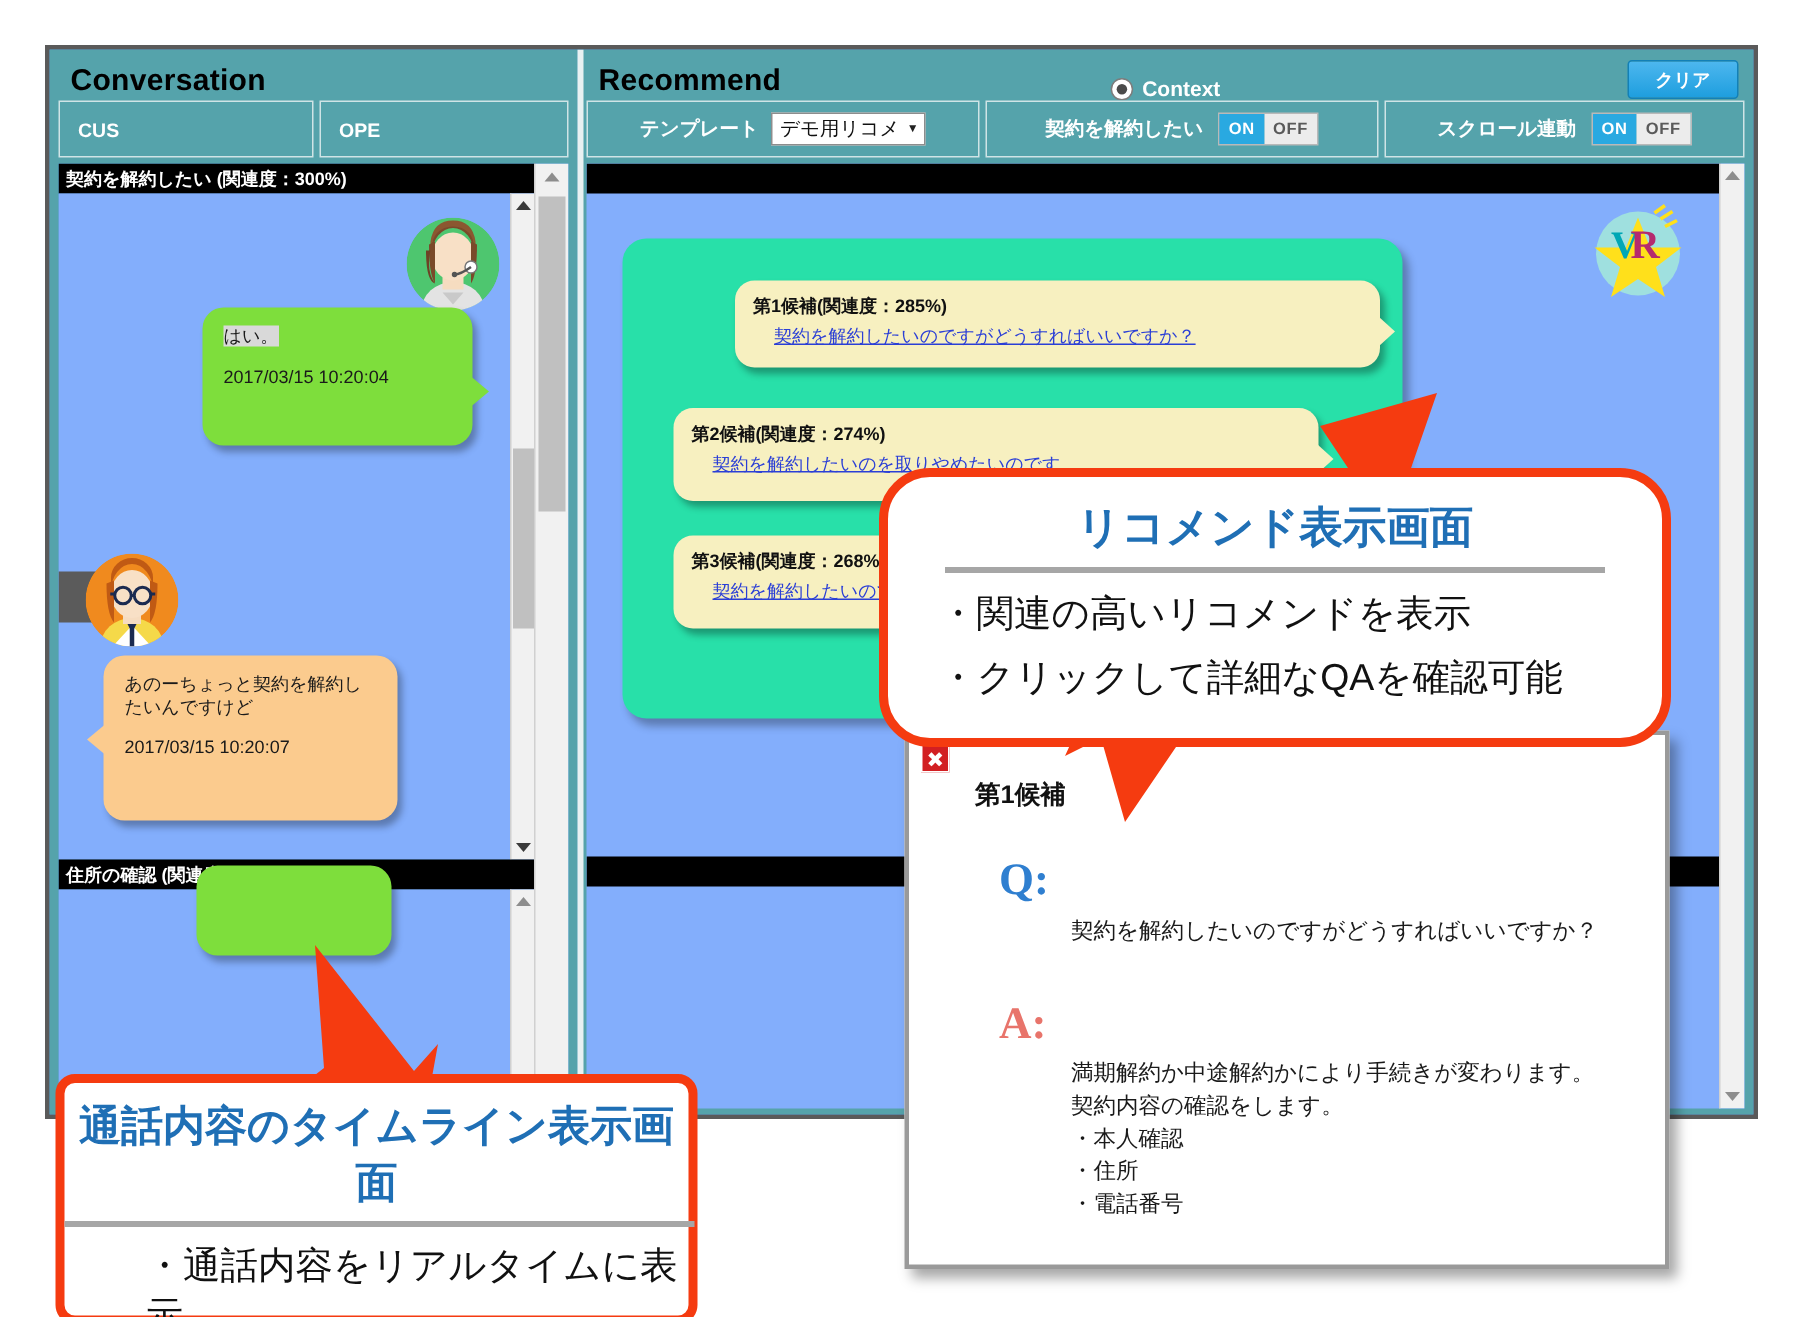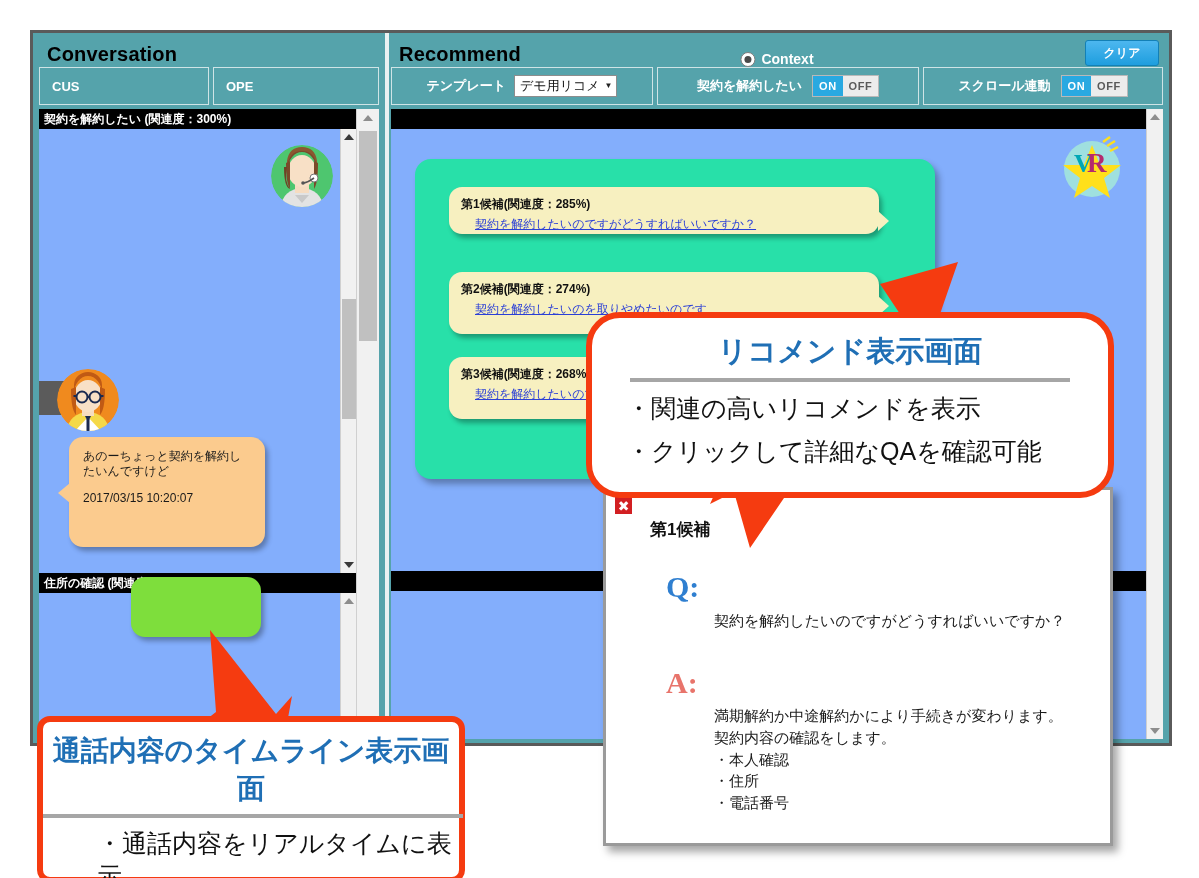--- a/index.html
+++ b/index.html
@@ -208,20 +208,25 @@
             <path d="M15 18 q0 20 4 26 l0 -28 z" fill="#7a4a2a"></path>
             <path d="M47 18 q0 20 -4 26 l0 -28 z" fill="#7a4a2a"></path>
             <path d="M16 22 q-3 14 3 22 q-6 -2 -6 -22 z" fill="#6e4226"></path>
             <circle cx="43" cy="33" r="4" fill="#ffffff" stroke="#777" stroke-width="1"></circle>
             <path d="M43 33 q-7 5 -11 5" stroke="#555" stroke-width="1.6" fill="none"></path>
             <circle cx="32" cy="38" r="1.8" fill="#555"></circle>
             <path d="M24 50 l7 8 l7 -8" fill="#c9c9c9"></path>
           </svg>
         </div>
 
+        <div class="bubble ope" style="right:42px;top:76px;width:180px;height:92px;">
+          <div class="tail-r"></div>
+          <div class="msg"><span class="hl">はい。</span></div>
+          <div class="time">2017/03/15 10:20:04</div>
+        </div>
 
         <div class="back-tab" style="left:0;top:252px;">
           <span>←</span>
         </div>
 
         <div class="avatar" style="left:18px;top:240px;width:62px;height:62px;">
           <svg width="62" height="62" viewBox="0 0 62 62">
             <circle cx="31" cy="31" r="31" fill="#f08a1e"></circle>
             <path d="M10 62 a21 19 0 0 1 42 0 z" fill="#f5d949"></path>
             <path d="M18 62 l13 -14 l13 14 z" fill="#ffffff"></path>
@@ -320,21 +325,21 @@
         <svg width="66" height="66" viewBox="0 0 66 66">
           <circle cx="33" cy="35" r="28" fill="#9fe0df"></circle>
           <polygon points="33,11 41,31 62,31 45,44 51,64 33,52 15,64 21,44 4,31 25,31" fill="#ffe01b"></polygon>
           <text x="15" y="38" font-family="Liberation Serif, serif" font-size="26" font-weight="bold" fill="#00a7b5">V</text>
           <text x="28" y="38" font-family="Liberation Serif, serif" font-size="27" font-weight="bold" fill="#b52a6e">R</text>
           <path d="M44 8 l7 -5 M48 12 l8 -5 M51 17 l8 -4" stroke="#ffe01b" stroke-width="2.4" fill="none"></path>
         </svg>
       </div>
 
       <div id="rec-card">
-        <div class="cand" style="top:28px;height:47px;">
+        <div class="cand" style="top:28px;height:58px;margin-left:41px;">
           <div class="cand-tail"></div>
           <div class="rank">第1候補(関連度：285%)</div>
           <a class="qlink" href="#">契約を解約したいのですがどうすればいいですか？</a>
         </div>
         <div class="cand" style="top:113px;height:62px;">
           <div class="cand-tail"></div>
           <div class="rank">第2候補(関連度：274%)</div>
           <a class="qlink" href="#">契約を解約したいのを取りやめたいのです</a>
         </div>
         <div class="cand" style="top:198px;height:62px;">

